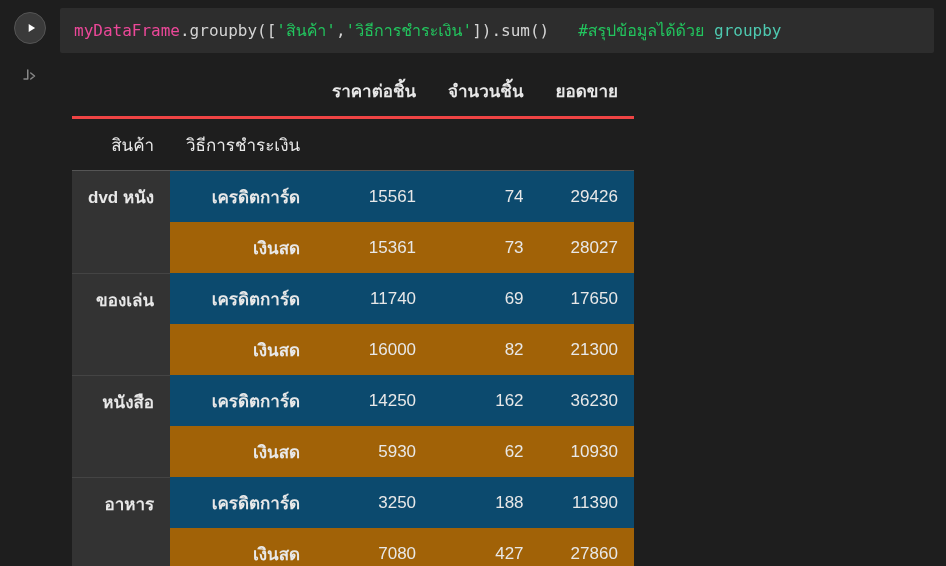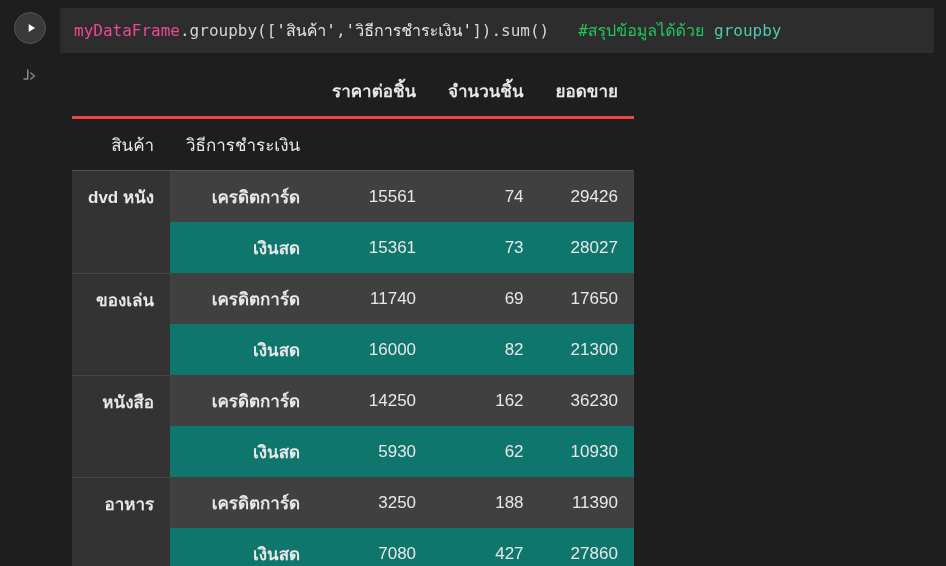--- a/index.html
+++ b/index.html
@@ -51,21 +51,21 @@
       font-size: 16px;
       border-radius: 2px;
       margin-right: 12px;
     }
     .code-line {
       white-space: pre;
     }
     .tk-obj { color: #ec4899; }
     .tk-method { color: #d4d4d4; }
     .tk-punct { color: #d4d4d4; }
-    .tk-str { color: #e5e5e5; }
+    .tk-str { color: #22c55e; }
     .tk-comment { color: #22c55e; }
     .tk-kw { color: #4ec9b0; }
     .output-container {
       display: flex;
       margin-top: 6px;
     }
     .out-gutter {
       width: 60px;
       display: flex;
       flex-direction: column;
@@ -106,25 +106,25 @@
     table.df tbody th {
       text-align: right;
       font-weight: bold;
       background: #333;
     }
     table.df tbody td {
       font-weight: normal;
     }
     table.df tbody tr.even th,
     table.df tbody tr.even td {
-      background: #404040;
+      background: #0c4a6e;
     }
     table.df tbody tr.odd th,
     table.df tbody tr.odd td {
-      background: #0f766e;
+      background: #a16207;
     }
     table.df tbody th.rowspan {
       background: #333 !important;
       vertical-align: top;
       border-bottom: 1px solid #444;
     }
     table.df tbody tr:last-child th.rowspan {
       border-bottom: none;
     }
     .blank-th {

